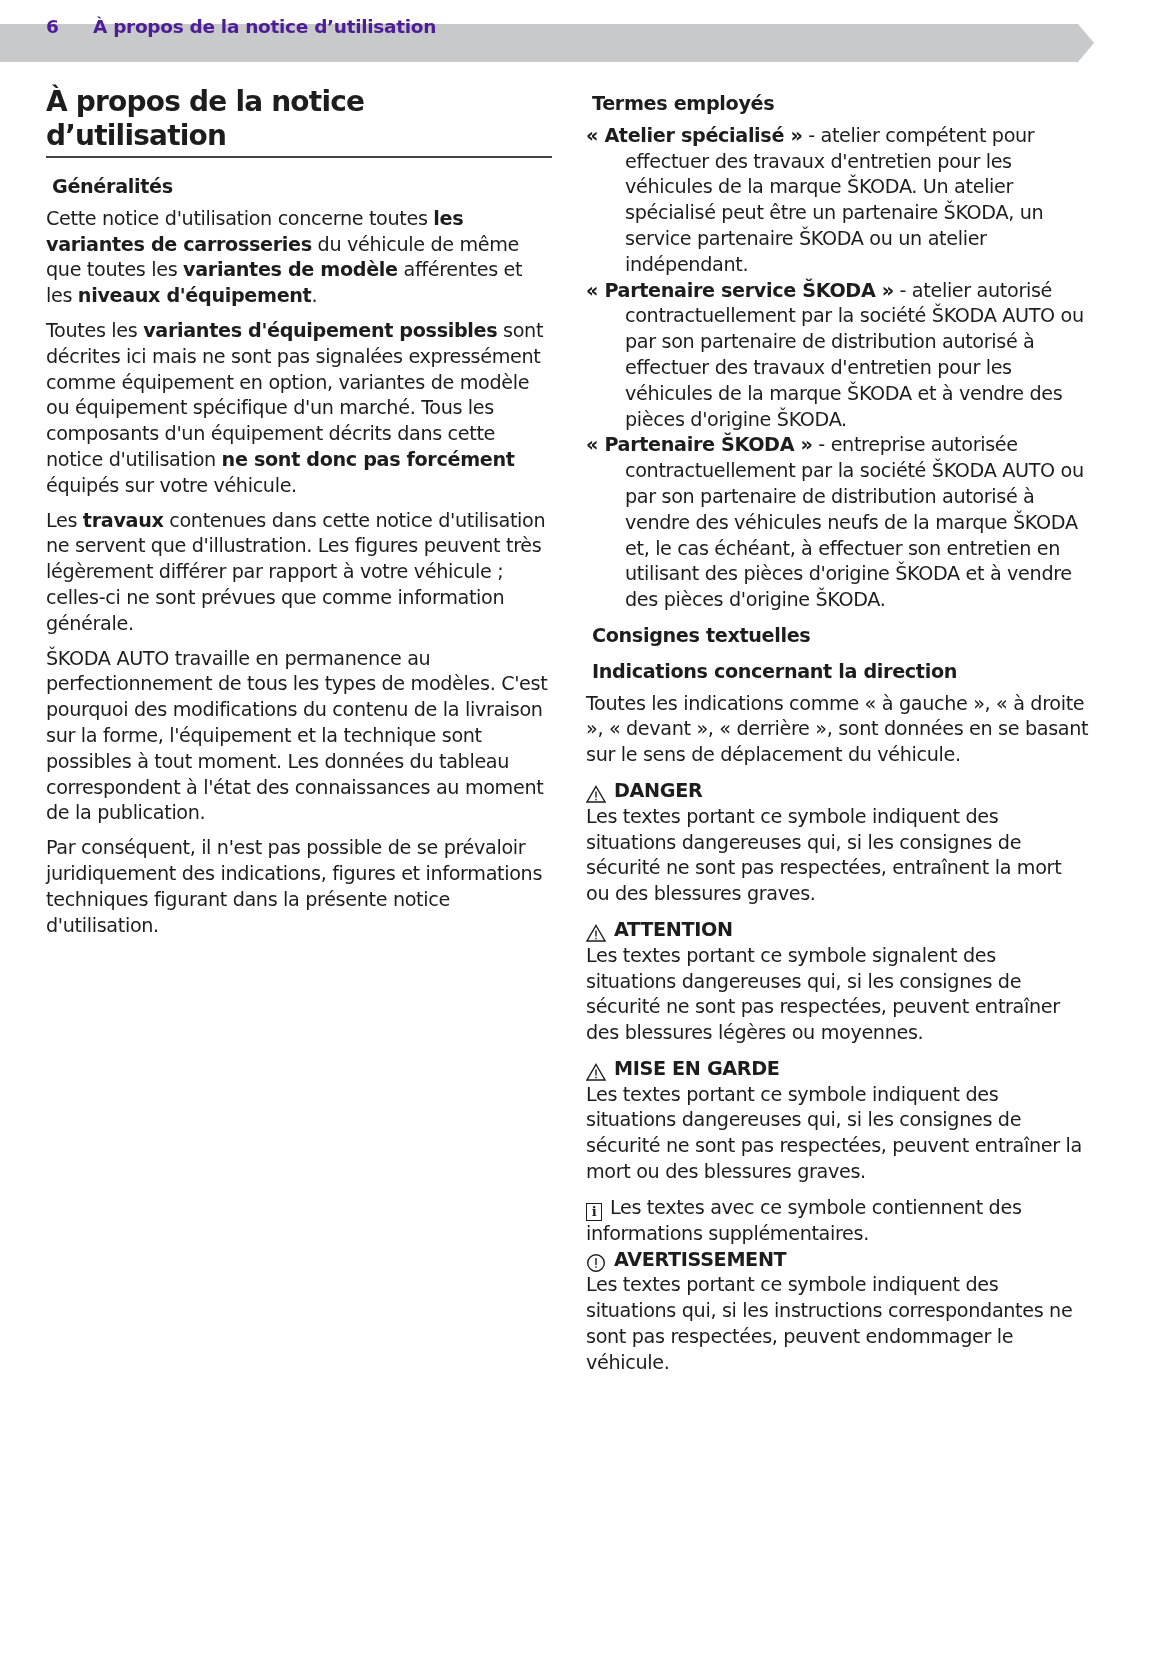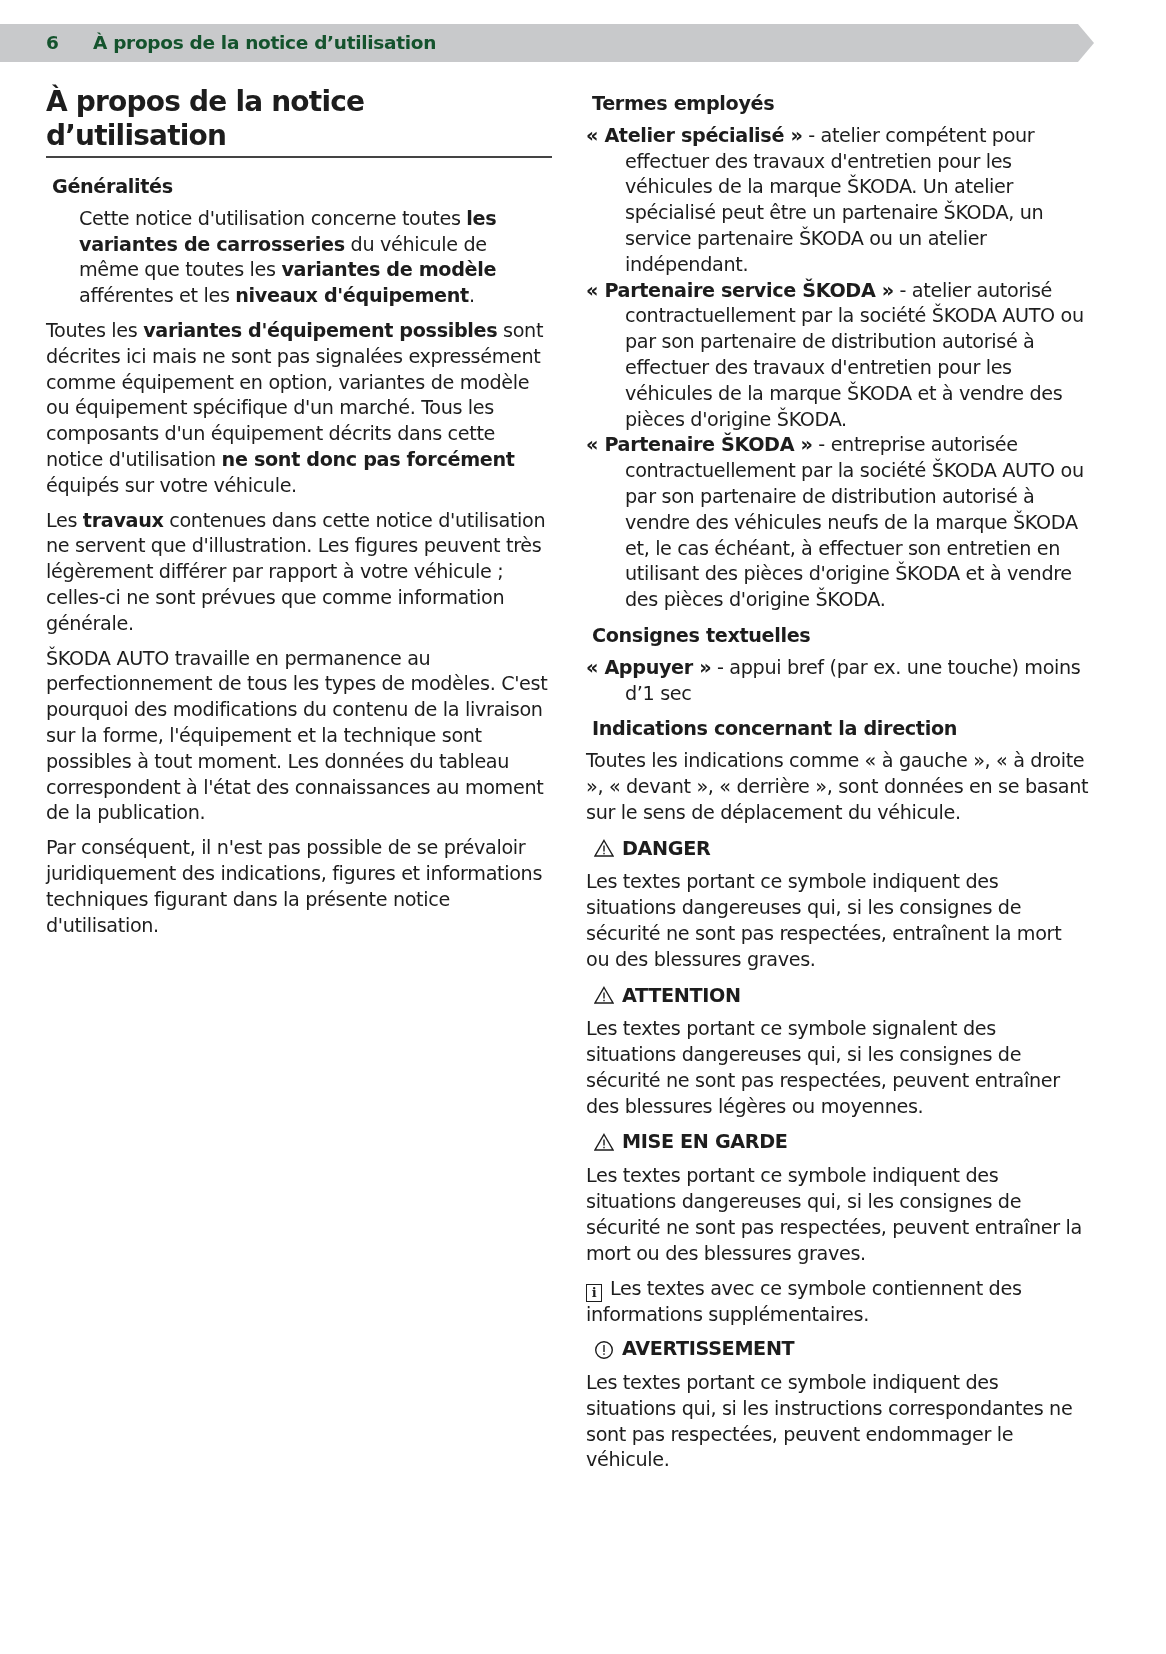--- a/index.html
+++ b/index.html
@@ -11,43 +11,43 @@
   .header-bar {
     position: absolute; left: 0; top: 24px; width: 1078px; height: 38px;
     background: #c8c9cb;
   }
   .header-tip {
     position: absolute; left: 1078px; top: 24px; width: 0; height: 0;
     border-top: 19px solid transparent; border-bottom: 19px solid transparent;
     border-left: 16px solid #c8c9cb;
   }
   .header-text {
-    position: absolute; left: 46px; top: 33px;
+    position: absolute; left: 46px; top: 17px;
     font-weight: bold; font-size: 18.5px; line-height: 20px; letter-spacing: -0.3px;
-    color: #14532d;
+    color: #4c1d95;
   }
   .header-text .page-no { display: inline-block; width: 47px; }
   .col {
     position: absolute; top: 85px;
     font-size: 19.2px; line-height: 25.8px; letter-spacing: -0.35px;
   }
   .col-left { left: 46px; width: 506px; }
   .col-right { left: 586px; width: 508px; }
   h1 {
     margin: 0; font-size: 28px; line-height: 34px; font-weight: bold;
     letter-spacing: -0.8px; padding-bottom: 3px;
     border-bottom: 2px solid #444444; margin-bottom: 16px;
   }
   .subhead { font-weight: bold; margin: 6px; }
   p { margin: 0 0 9px 0; }
   b { font-weight: bold; }
   .term { margin: 0; padding-left: 39px; text-indent: -39px; }
   .term-lead { font-weight: bold; }
   .block { margin-bottom: 10px; }
-  .notice-title { font-weight: bold; margin: 8px; display: flex; align-items: center; gap: 6px; }
+  .notice-title { font-weight: bold; margin: 0; display: flex; align-items: flex-end; gap: 6px; }
   .notice-body { margin: 0 8px 10px 0; }
   .ico { display: inline-block; width: 22px; height: 20px; position: relative; }
   .ico svg { position: absolute; left: 0; top: 1px; }
   .info-box {
     display: inline-block; width: 14px; height: 16px; border: 1.3px solid #1d1d1d;
     font-size: 13px; line-height: 16px; text-align: center; font-weight: bold;
     margin-right: 8px; vertical-align: -2px; font-family: "DejaVu Serif", serif;
   }
 </style>
 </head>
@@ -55,21 +55,21 @@
 
 <div class="header-bar"></div>
 <div class="header-tip"></div>
 <div class="header-text">
   <span class="page-no">6</span><span>À propos de la notice d’utilisation</span>
 </div>
 
 <div class="col col-left">
   <h1>À propos de la notice d’utilisation</h1>
   <div class="subhead">Généralités</div>
-  <p style="hyphens:manual;margin-left:33px;">
+  <p style="hyphens:manual;">
     <span>Cette notice d'utilisation concerne toutes </span><b>les variantes de carrosseries</b><span> du véhicule de même que toutes les </span><b>variantes de modèle</b><span> afférentes et les </span><b>niveaux d'équipement</b><span>.</span>
   </p>
   <p>
     <span>Toutes les </span><b>variantes d'équipement possibles</b><span> sont décrites ici mais ne sont pas signalées expressément comme équipement en option, variantes de modèle ou équipement spécifique d'un marché. Tous les composants d'un équipement décrits dans cette notice d'utilisation </span><b>ne sont donc pas forcément</b><span> équipés sur votre véhicule.</span>
   </p>
   <p>
     <span>Les </span><b>travaux</b><span> contenues dans cette notice d'utilisation ne servent que d'illustration. Les figures peuvent très légèrement différer par rapport à votre véhicule ; celles-ci ne sont prévues que comme information générale.</span>
   </p>
   <p>ŠKODA AUTO travaille en permanence au perfectionnement de tous les types de modèles. C'est pourquoi des modifications du contenu de la livraison sur la forme, l'équipement et la technique sont possibles à tout moment. Les données du tableau correspondent à l'état des connaissances au moment de la publication.</p>
   <p>Par conséquent, il n'est pas possible de se prévaloir juridiquement des indications, figures et informations techniques figurant dans la présente notice d'utilisation.</p>
@@ -79,21 +79,20 @@
 
   <div class="block">
     <div class="subhead">Termes employés</div>
     <div class="term"><span class="term-lead">« Atelier spécialisé »</span><span> - atelier compétent pour effectuer des travaux d'entretien pour les véhicules de la marque ŠKODA. Un atelier spécialisé peut être un partenaire ŠKODA, un service partenaire ŠKODA ou un atelier indépendant.</span></div>
     <div class="term"><span class="term-lead">« Partenaire service ŠKODA »</span><span> - atelier autorisé contractuellement par la société ŠKODA AUTO ou par son partenaire de distribution autorisé à effectuer des travaux d'entretien pour les véhicules de la marque ŠKODA et à vendre des pièces d'origine ŠKODA.</span></div>
     <div class="term"><span class="term-lead">« Partenaire ŠKODA »</span><span> - entreprise autorisée contractuellement par la société ŠKODA AUTO ou par son partenaire de distribution autorisé à vendre des véhicules neufs de la marque ŠKODA et, le cas échéant, à effectuer son entretien en utilisant des pièces d'origine ŠKODA et à vendre des pièces d'origine ŠKODA.</span></div>
   </div>
 
   <div class="block">
     <div class="subhead">Consignes textuelles</div>
-    <div class="term"><span class="term-lead">« Appuyer »</span><span> - appui bref (par ex. une touche) moins d’1 sec</span></div>
   </div>
 
   <div class="block">
     <div class="subhead">Indications concernant la direction</div>
     <div>Toutes les indications comme « à gauche », « à droite », « devant », « derrière », sont données en se basant sur le sens de déplacement du véhicule.</div>
   </div>
 
   <div>
     <div class="notice-title">
       <span class="ico">

